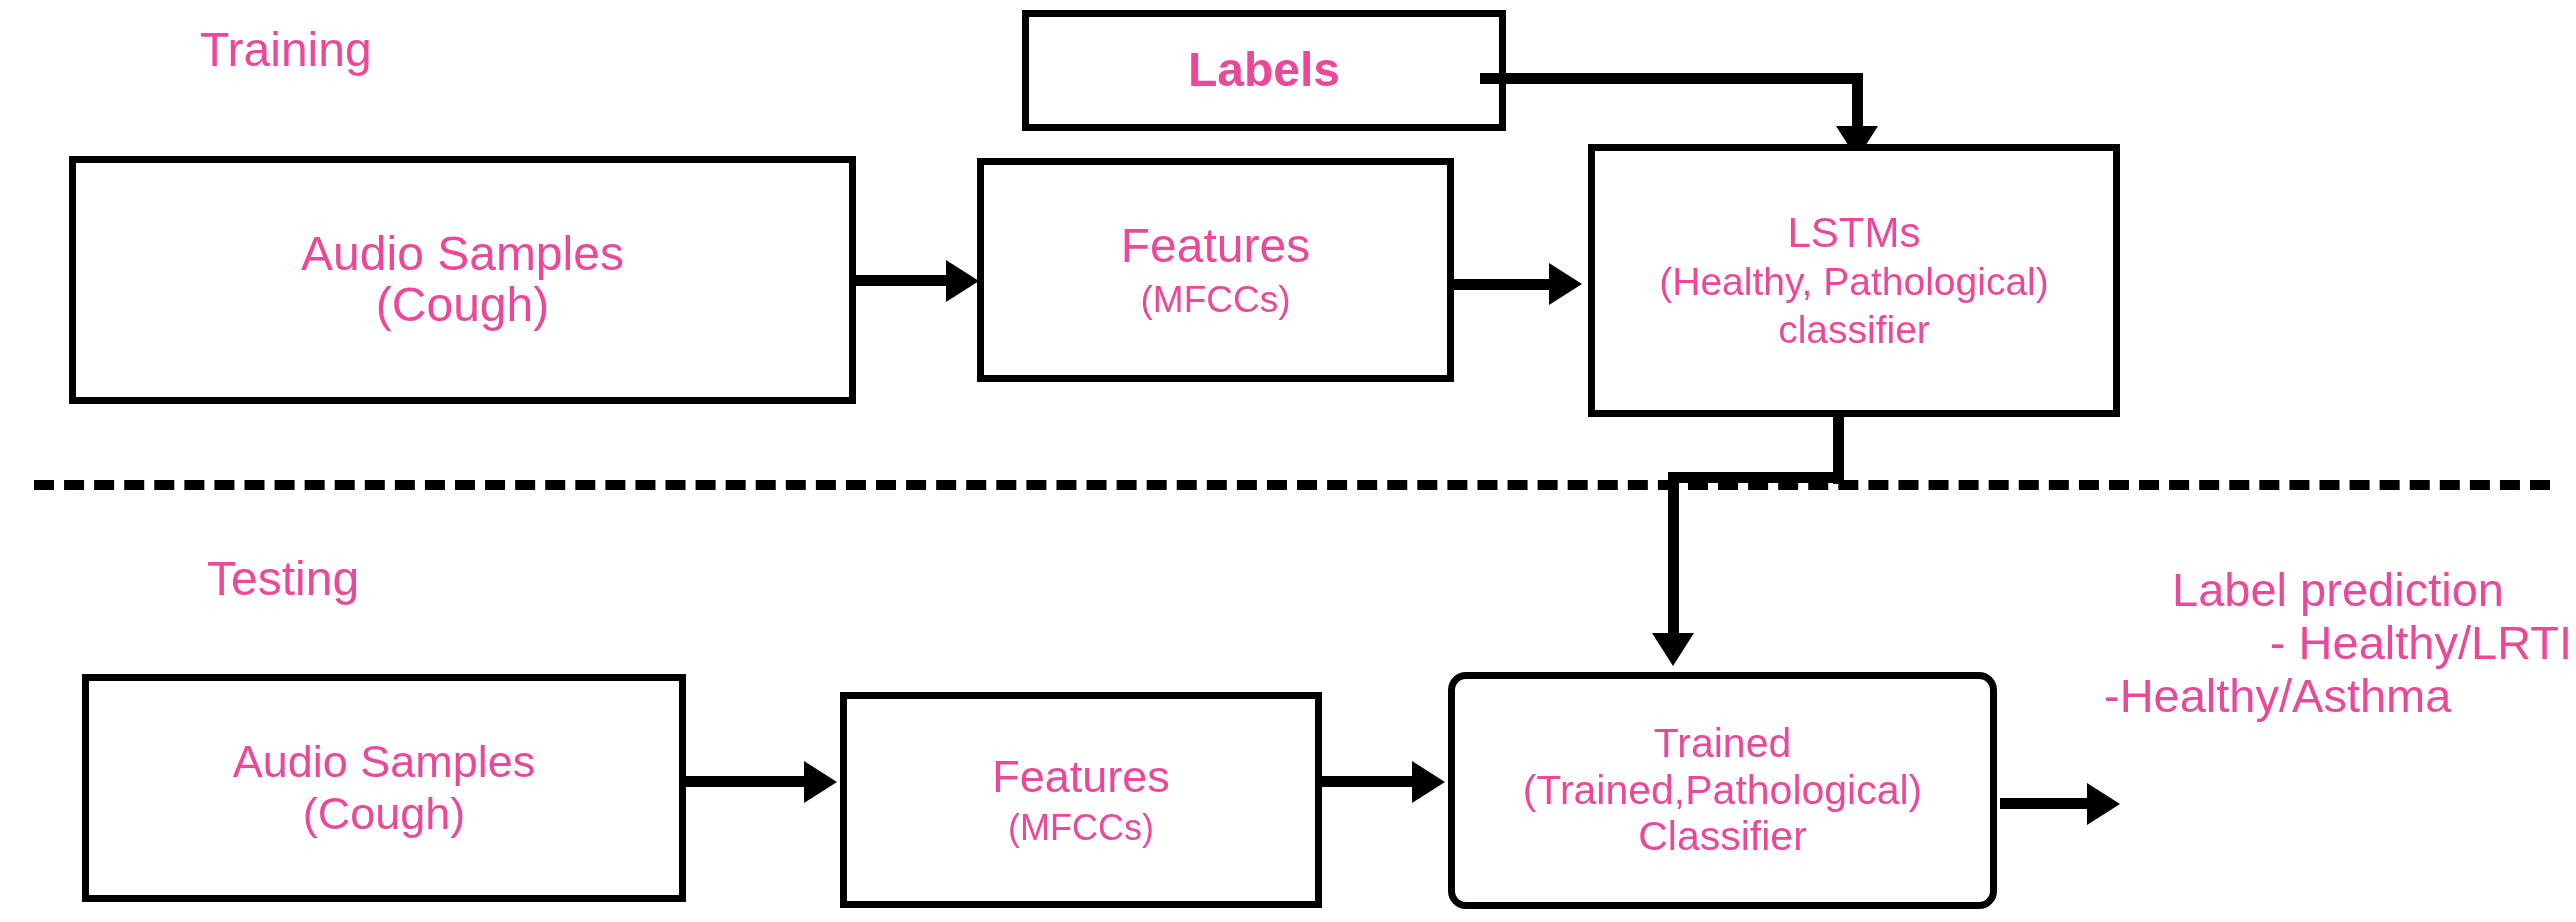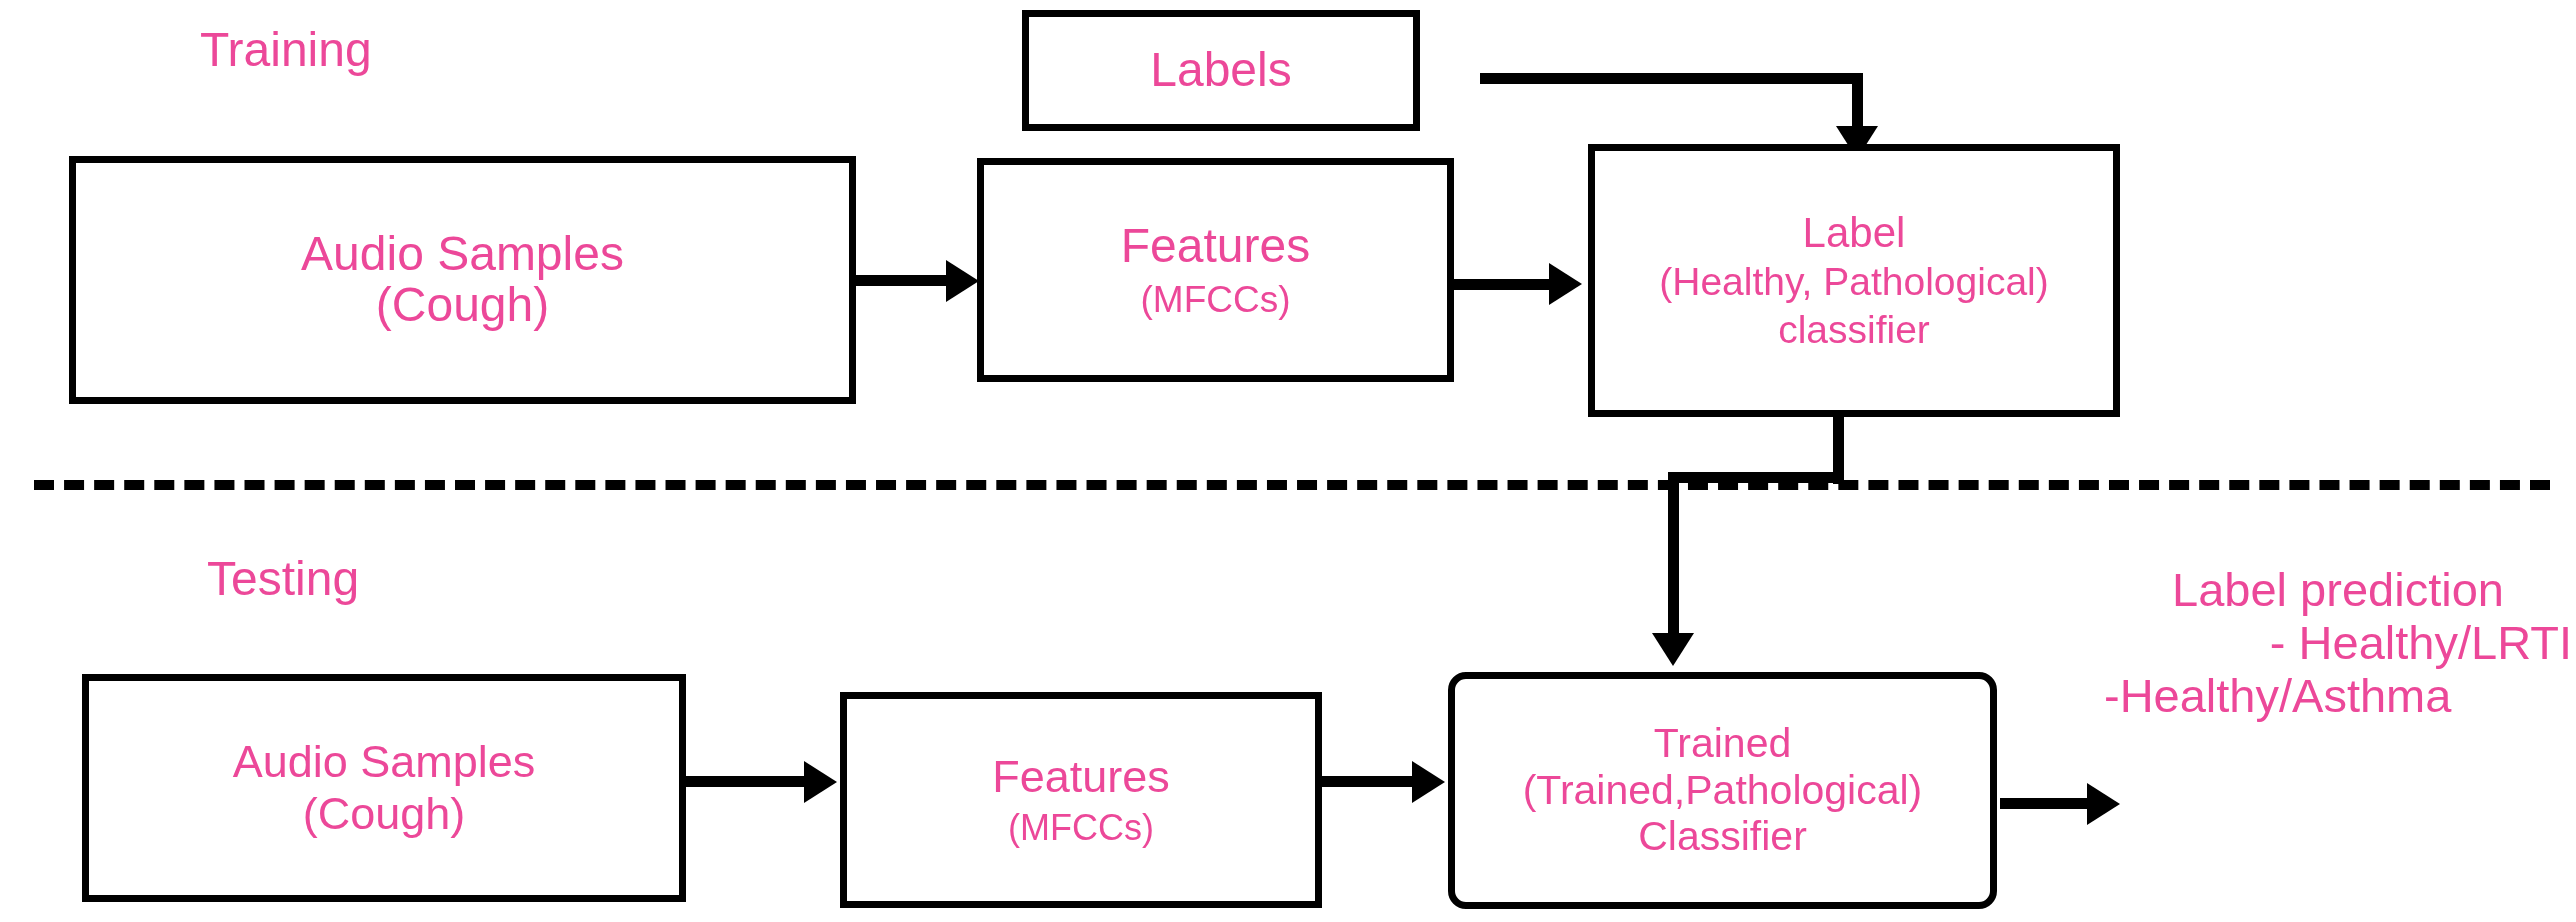--- a/index.html
+++ b/index.html
@@ -75,21 +75,21 @@
   .pred-3{text-align:center;padding-left:11px;}
   .pred-4{text-align:left;}
 </style>
 </head>
 <body>
 
 <div id="stage">
 
   <div class="caption" style="left:200px;top:26px;">Training</div>
 
-  <div class="box" style="left:1022px;top:10px;width:398px;height:121px;font-size:48px;">
+  <div class="box" style="left:1022px;top:10px;width:484px;height:121px;font-size:48px;font-weight:bold;">
     <span class="l1">Labels</span>
   </div>
 
   <div class="hline" style="left:1480px;top:73px;width:383px;"></div>
   <div class="vline" style="left:1852px;top:73px;height:61px;"></div>
   <div class="arrow-d" style="left:1836px;top:126px;"></div>
 
   <div class="box" style="left:69px;top:156px;width:787px;height:248px;font-size:48px;">
     <span class="l1">Audio Samples</span>
     <span class="l2">(Cough)</span>
@@ -100,21 +100,21 @@
 
   <div class="box" style="left:977px;top:158px;width:477px;height:224px;font-size:48px;">
     <span class="l1">Features</span>
     <span class="l2" style="font-size:37px;margin-top:7.8px;">(MFCCs)</span>
   </div>
 
   <div class="hline" style="left:1451px;top:279px;width:101px;"></div>
   <div class="arrow-r" style="left:1549px;top:263px;"></div>
 
   <div class="box" style="left:1588px;top:144px;width:532px;height:273px;font-size:39px;">
-    <span class="l1" style="font-size:42px;">Label</span>
+    <span class="l1" style="font-size:42px;">LSTMs</span>
     <span class="l2" style="margin-top:6.2px;">(Healthy, Pathological)</span>
     <span class="l3" style="margin-top:6.2px;">classifier</span>
   </div>
 
   <div class="vline" style="left:1833px;top:412px;height:72px;"></div>
   <div class="hline" style="left:1668px;top:472px;width:176px;"></div>
   <div class="vline" style="left:1668px;top:472px;height:168px;"></div>
   <div class="arrow-d" style="left:1652px;top:633px;"></div>
 
   <div class="divider" style="left:34px;top:480px;width:2516px;"></div>

